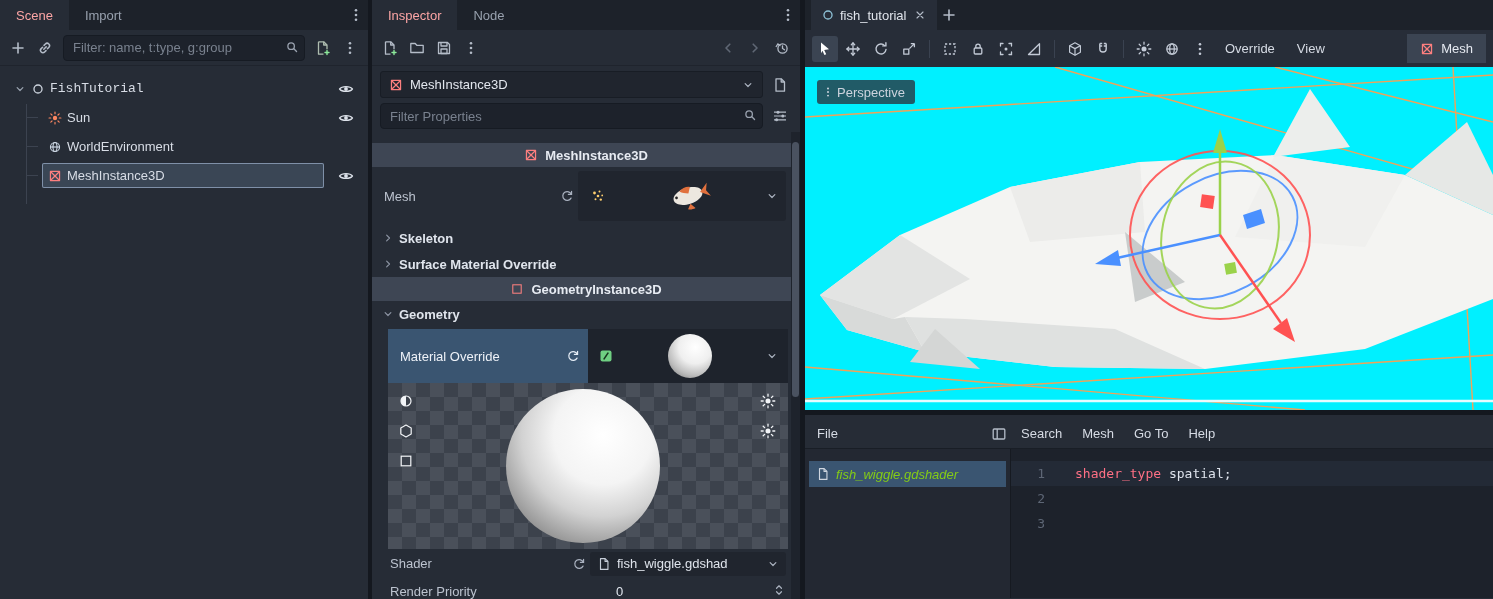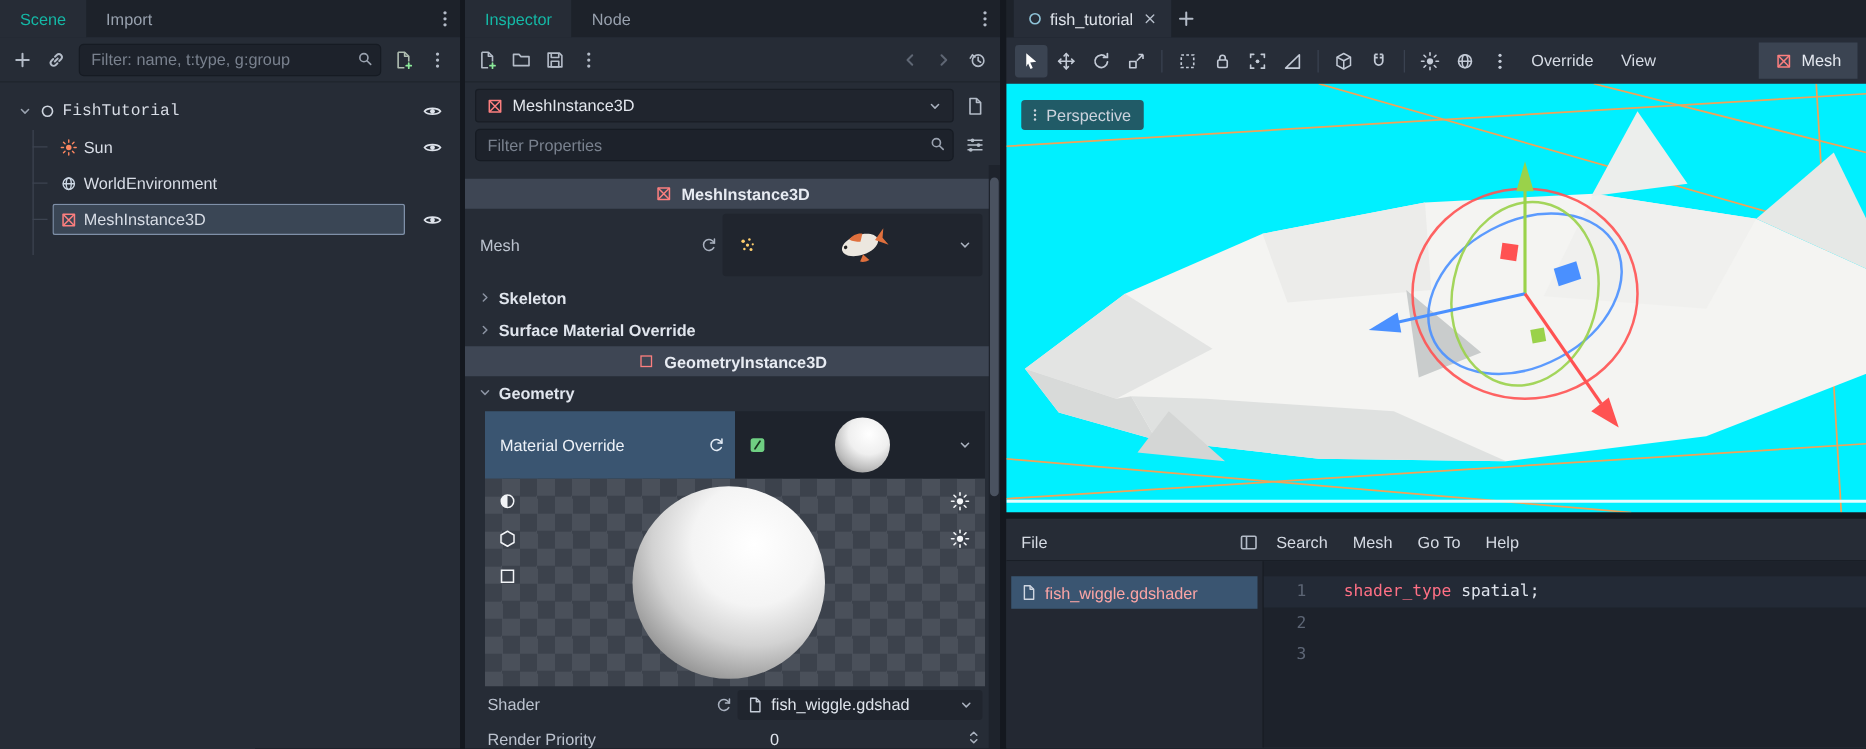--- a/index.html
+++ b/index.html
@@ -14,21 +14,21 @@
   #shader-panel { left:805px; top:415px; width:688px; height:184px; }
 
   svg.ic { width:16px; height:16px; flex:none; display:inline-block; }
   svg.ic14 { width:14px; height:14px; }
   svg.ic12 { width:12px; height:12px; }
   .tbtn { display:inline-flex; align-items:center; justify-content:center; width:24px; height:24px; color:#b4bcc8; flex:none; }
 
   
   .tabbar { height:30px; background:#1d222a; display:flex; align-items:stretch; }
   .tab { padding:0 16px; display:flex; align-items:center; gap:6px; color:#98a1ae; }
-  .tab.active { background:#262c36; color:#14b8a6; }
+  .tab.active { background:#262c36; color:#fca5a5; }
   .tab-spacer { flex:1; }
   .tabbar .tbtn { align-self:center; }
 
   
   .dock-toolbar { height:36px; display:flex; align-items:center; gap:3px; padding:0 6px; background:#262c36; border-bottom:1px solid #1f242d; }
   .search-box { position:relative; flex:1; margin:0 3px; }
   .search-box input { width:100%; height:26px; background:#1d222b; border:1px solid #161b23; border-radius:4px; color:#d2d8e1; padding:0 28px 0 9px; font-size:13px; font-family:"Liberation Sans",sans-serif; }
   .search-box input::placeholder { color:#79818e; }
   .search-box .mag { position:absolute; right:6px; top:5px; color:#9aa2af; }
 
@@ -92,21 +92,21 @@
   .flex-spacer { flex:1; }
   .mesh-menu-btn { display:flex; align-items:center; gap:7px; background:#3b4452; height:29px; padding:0 13px; color:#e5e9f0; flex:none; }
   .viewport { position:absolute; top:67px; left:0; width:688px; height:343px; background:var(--vpbg); overflow:hidden; }
   .persp-pill { position:absolute; left:12px; top:13px; background:rgba(42,49,60,0.78); border-radius:3px; height:24px; display:flex; align-items:center; gap:3px; padding:0 10px 0 5px; color:#ccd3dd; }
 
   
   .sh-menubar { height:34px; display:flex; align-items:center; background:#262c36; border-bottom:1px solid #191e26; padding-top:4px; }
   .sh-left { width:206px; display:flex; align-items:center; justify-content:space-between; padding-left:2px; }
   .sh-body { display:flex; height:149px; }
   .sh-files { width:206px; background:#232832; padding:12px 4px 0 4px; border-right:1px solid #161a21; }
-  .sh-file { height:26px; display:flex; align-items:center; gap:6px; padding:0 7px; color:#fca5a5; }
+  .sh-file { height:26px; display:flex; align-items:center; gap:6px; padding:0 7px; color:#84cc16;font-style:italic; }
   .sh-file.selected { background:var(--selblue); }
   .sh-code { flex:1; background:#1d222b; padding-top:12px; font-family:"DejaVu Sans Mono", monospace; font-size:13px; }
   .code-line { display:flex; height:25px; align-items:center; }
   .code-line.current { background:#232a36; }
   .ln { width:46px; text-align:right; padding-right:12px; color:#5d6675; flex:none; }
   .code-text { white-space:pre; color:#dee3ec; padding-left:18px; }
   .kw { color:var(--kw); }
 </style>
 </head>
 <body>

